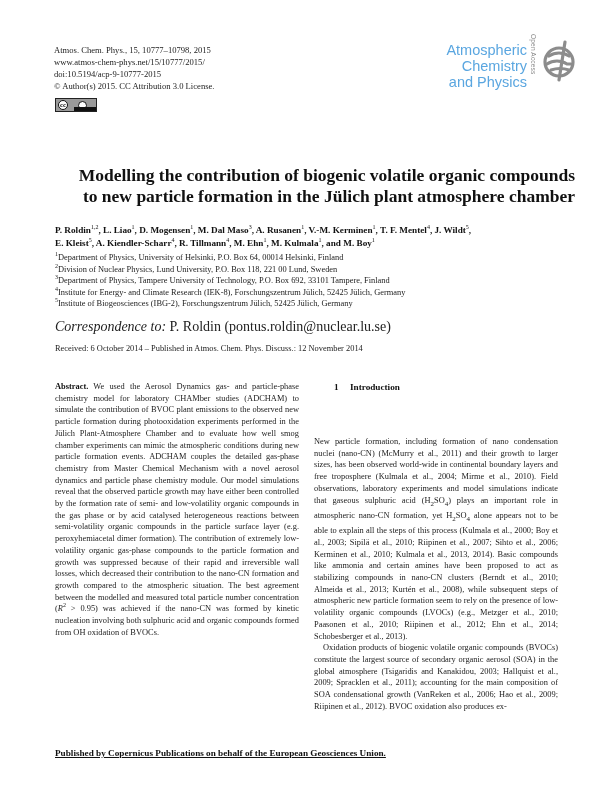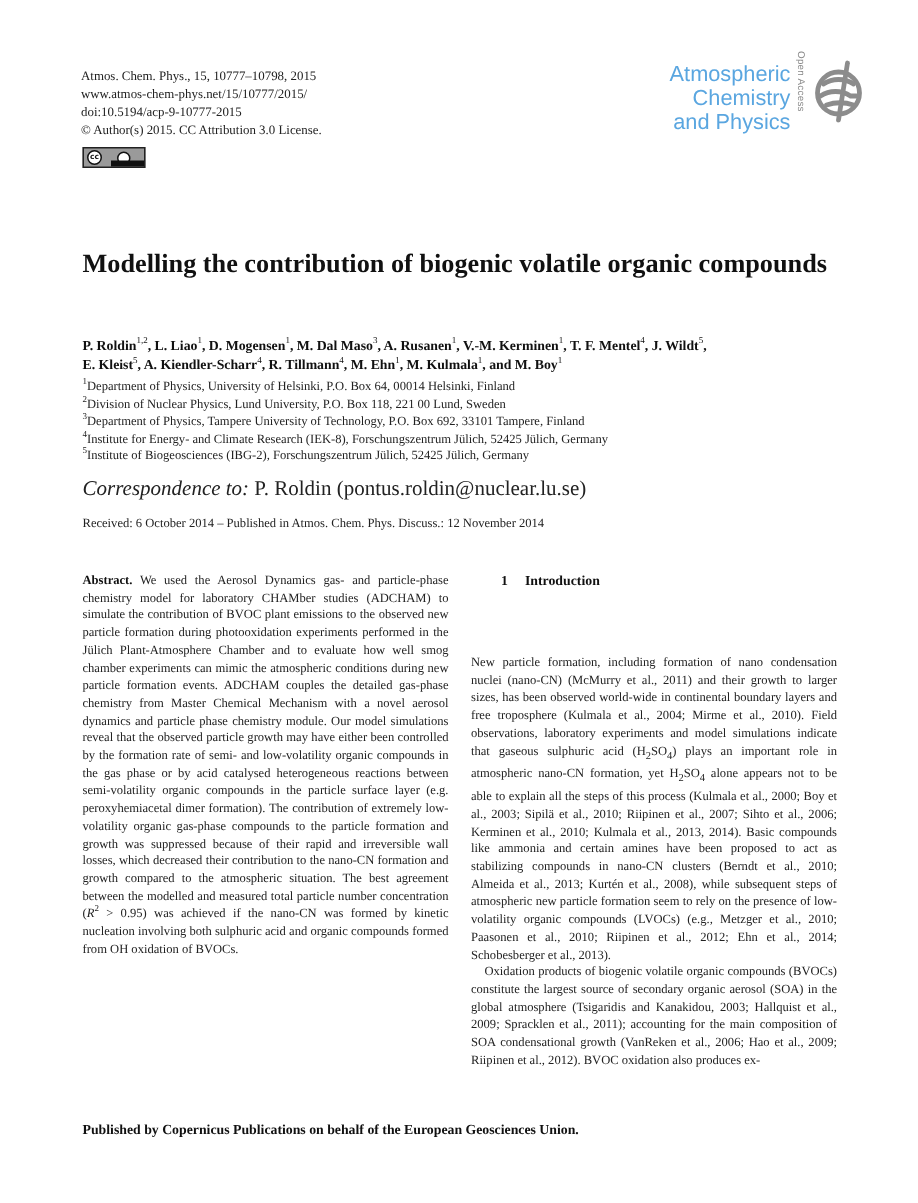--- a/index.html
+++ b/index.html
@@ -18,40 +18,40 @@
     .cc-badge .strip { position: absolute; left: 18px; right: 0; bottom: 0; height: 4px; background: #111; }
 
     .journal-logo { left: 427px; top: 30px; width: 150px; height: 66px; }
     .journal-name { position: absolute; right: 50px; top: 12px; text-align: right;
                     font-family: "Liberation Sans", "DejaVu Sans", sans-serif; font-size: 14.5px;
                     line-height: 16px; color: #5aa6e0; }
     .open-access { position: absolute; left: 103px; top: 4px; font-family: "Liberation Sans", sans-serif;
                    font-size: 6.5px; color: #888; writing-mode: vertical-rl; letter-spacing: 0.2px; }
     .egu-globe { position: absolute; left: 112px; top: 8px; width: 40px; height: 46px; }
 
-    .title { left: 55px; top: 165px; width: 520px; font-weight: bold; font-size: 17.5px; line-height: 21px; color: #111; }
+    .title { left: 55px; top: 165px; width: 520px; font-weight: bold; font-size: 17.5px; line-height: 21px; color: #111; text-align: right; }
     .authors { left: 55px; top: 224px; width: 520px; font-weight: bold; font-size: 9.2px; line-height: 12.5px; color: #111; }
     sup { font-size: 6px; vertical-align: super; line-height: 0; font-weight: normal; }
     .authors sup { font-weight: normal; }
     .affiliations { left: 55px; top: 252px; width: 520px; font-size: 8.4px; line-height: 11.6px; color: #222; }
     .affiliations div { white-space: nowrap; }
     .correspondence { left: 55px; top: 319px; font-size: 14px; color: #222; white-space: nowrap; }
     .correspondence i { font-style: italic; }
     .dates { left: 55px; top: 343px; font-size: 8.4px; line-height: 11.8px; color: #222; }
     .dates div { white-space: nowrap; }
 
     .col { font-size: 8.4px; line-height: 11.7px; color: #222; text-align: justify; }
     .col-left { left: 55px; top: 381px; width: 244px; }
     .col-right { left: 314px; top: 436px; width: 244px; }
     .col p { margin: 0; }
     .col-right p.indent { text-indent: 9px; }
     .abstract-label { font-weight: bold; color: #111; }
     .section-head { left: 314px; top: 382px; font-weight: bold; font-size: 9.2px; color: #111; white-space: nowrap; margin-left: 20px; }
     .section-head .num { display: inline-block; width: 16px; }
-    .footer { left: 55px; top: 748px; font-weight: bold; font-size: 9.2px; color: #111; white-space: nowrap; }
+    .footer { left: 55px; top: 748px; font-weight: bold; font-size: 9.2px; color: #111; white-space: nowrap; text-decoration: underline; }
   </style>
 </head>
 <body>
 
 <div class="abs header-meta">
   <div>Atmos. Chem. Phys., 15, 10777–10798, 2015</div>
   <div>www.atmos-chem-phys.net/15/10777/2015/</div>
   <div>doi:10.5194/acp-9-10777-2015</div>
   <div>© Author(s) 2015. CC Attribution 3.0 License.</div>
 </div>
@@ -75,20 +75,21 @@
       <path d="M10 18 C16 14, 24 14, 30 18"></path>
       <path d="M8 26 C14 22, 22 22, 28 26 L32 26"></path>
       <path d="M12 32 C18 30, 24 30, 30 32"></path>
       <path d="M26 4 L20 42"></path>
     </g>
   </svg>
 </div>
 
 <div class="abs title">
   <div>Modelling the contribution of biogenic volatile organic compounds</div>
+  <div>to new particle formation in the Jülich plant atmosphere chamber</div>
 </div>
 
 <div class="abs authors" id="authors"><span><span>P. Roldin</span><sup>1,2</sup></span>, <span><span>L. Liao</span><sup>1</sup></span>, <span><span>D. Mogensen</span><sup>1</sup></span>, <span><span>M. Dal Maso</span><sup>3</sup></span>, <span><span>A. Rusanen</span><sup>1</sup></span>, <span><span>V.-M. Kerminen</span><sup>1</sup></span>, <span><span>T. F. Mentel</span><sup>4</sup></span>, <span><span>J. Wildt</span><sup>5</sup></span>, <br><span><span>E. Kleist</span><sup>5</sup></span>, <span><span>A. Kiendler-Scharr</span><sup>4</sup></span>, <span><span>R. Tillmann</span><sup>4</sup></span>, <span><span>M. Ehn</span><sup>1</sup></span>, <span><span>M. Kulmala</span><sup>1</sup></span>, <span>and </span><span><span>M. Boy</span><sup>1</sup></span></div>
 
 <div class="abs affiliations">
   <div><sup>1</sup><span>Department of Physics, University of Helsinki, P.O. Box 64, 00014 Helsinki, Finland</span></div>
   <div><sup>2</sup><span>Division of Nuclear Physics, Lund University, P.O. Box 118, 221 00 Lund, Sweden</span></div>
   <div><sup>3</sup><span>Department of Physics, Tampere University of Technology, P.O. Box 692, 33101 Tampere, Finland</span></div>
   <div><sup>4</sup><span>Institute for Energy- and Climate Research (IEK-8), Forschungszentrum Jülich, 52425 Jülich, Germany</span></div>
   <div><sup>5</sup><span>Institute of Biogeosciences (IBG-2), Forschungszentrum Jülich, 52425 Jülich, Germany</span></div>

